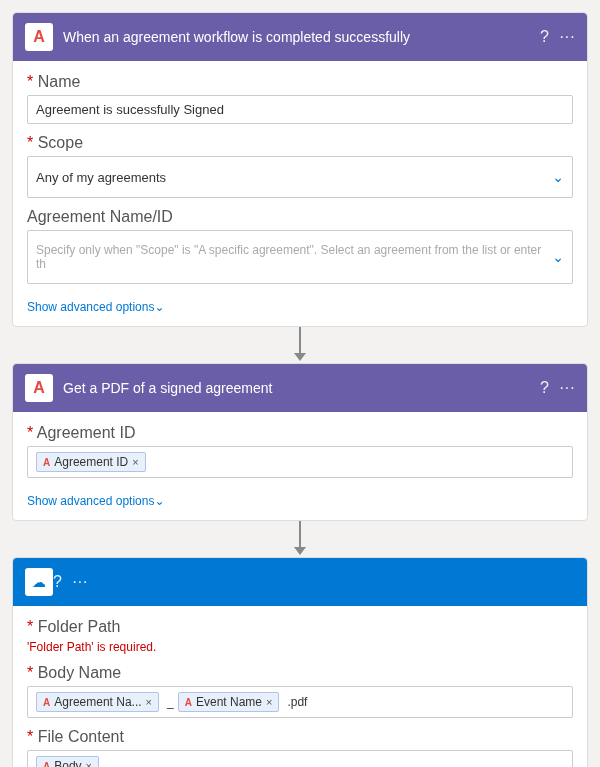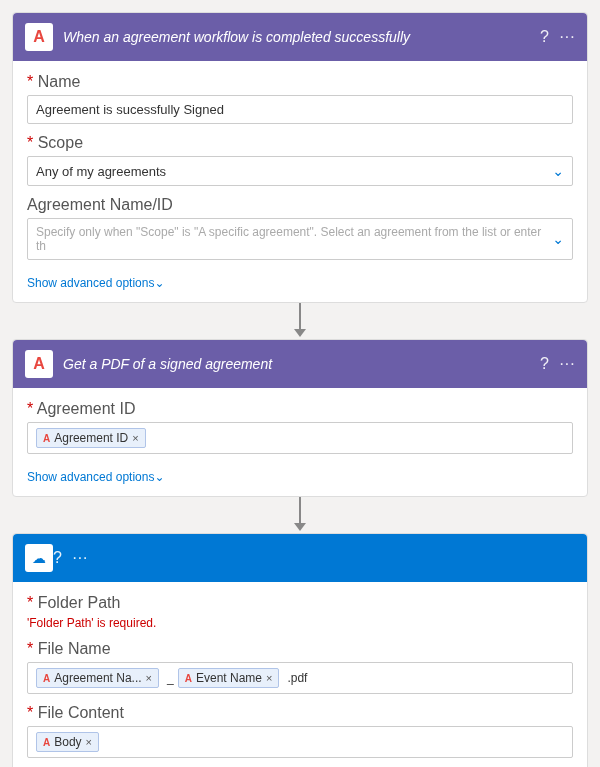--- a/index.html
+++ b/index.html
@@ -29,21 +29,20 @@
 
     .card-header.purple { background: #6b5ea8; }
     .card-header.blue { background: #0078d4; }
 
     .card-header-title {
       flex: 1;
       color: #fff;
       font-size: 14px;
       font-weight: 500;
       margin-left: 10px;
-      font-style: italic;
     }
 
     .card-header-icons {
       display: flex;
       align-items: center;
       gap: 10px;
     }
 
     .icon-btn {
       color: #fff;
@@ -84,21 +83,21 @@
     .field-input.error-border {
       border: 1px solid #c00;
     }
 
     .field-input-dropdown {
       display: flex;
       align-items: center;
       width: 100%;
       border: 1px solid #ccc;
       border-radius: 2px;
-      padding: 6px 8px;
+      padding: 12px 8px;
       font-size: 13px;
       color: #333;
       background: #fff;
       cursor: pointer;
     }
 
     .field-input-dropdown span.text {
       flex: 1;
     }
 
@@ -337,21 +336,21 @@
 
     <div class="field-group">
       <div class="field-label">
         <span class="required">* </span><span>Folder Path</span>
       </div>
       <div class="field-error">'Folder Path' is required.</div>
     </div>
 
     <div class="field-group">
       <div class="field-label">
-        <span class="required">* </span><span>File Name</span>
+        <span class="required">* </span><span>Body Name</span>
       </div>
       <div class="tags-input">
         <span class="tag">
           <span class="tag-icon">A</span>
           <span>Agreement Na...</span>
           <span class="tag-close">×</span>
         </span>
         <span class="static-text">_</span>
         <span class="tag">
           <span class="tag-icon">A</span>

